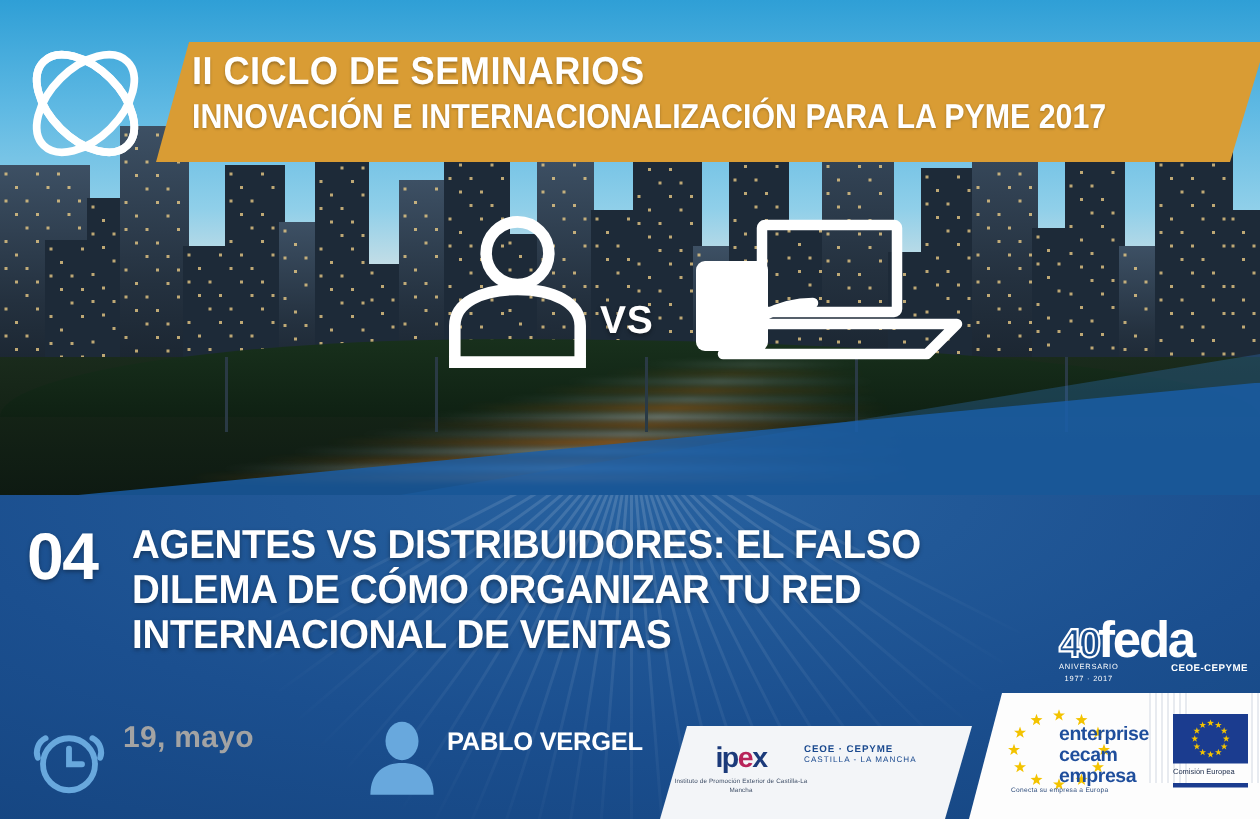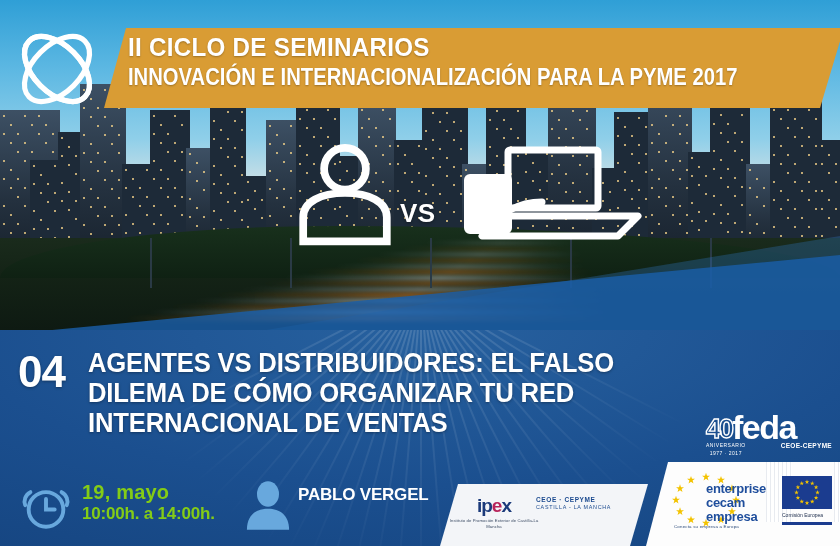--- a/index.html
+++ b/index.html
@@ -71,21 +71,21 @@
   .num04{position:absolute;left:18px;top:350px;color:#fff;font-weight:bold;
     font-size:44px;line-height:1;letter-spacing:-1px;
     text-shadow:0 1px 3px rgba(0,0,0,.35);}
   .title{position:absolute;left:88px;top:348px;width:640px;color:#fff;
     font-weight:bold;font-size:27px;line-height:1.12;letter-spacing:-.2px;
     text-shadow:0 1px 3px rgba(0,0,0,.35);
     transform:scaleX(.95);transform-origin:left top;}
 
   
   .clock-icon{position:absolute;left:20px;top:480px;width:52px;height:52px;}
-  .date-block{position:absolute;left:82px;top:481px;color:#84cc16;}
+  .date-block{position:absolute;left:82px;top:481px;color:#a3a3a3;}
   .date-1{font-size:20px;font-weight:bold;line-height:1.15;letter-spacing:.2px;}
   .date-2{font-size:17px;font-weight:bold;line-height:1.2;letter-spacing:-.2px;}
   .person-icon{position:absolute;left:246px;top:480px;width:44px;height:50px;}
   .sp-block{position:absolute;left:298px;top:485px;color:#fff;}
   .sp-1{font-size:15px;font-weight:bold;line-height:1.2;}
   .sp-2{font-size:17px;font-weight:bold;line-height:1.2;letter-spacing:-.2px;}
 
   
   .liberbank{position:absolute;left:506px;top:442px;width:118px;height:42px;
     background:#5f6058;display:flex;align-items:center;justify-content:center;}
@@ -1101,21 +1101,20 @@
   <svg class="clock-icon" viewBox="0 0 60 60">
     <g fill="none" stroke="#68a8dd" stroke-width="4.5" stroke-linecap="round">
       <circle cx="30" cy="34" r="20"></circle>
       <path d="M12 14 C6 17 4 24 6 29"></path>
       <path d="M48 14 C54 17 56 24 54 29"></path>
       <path d="M30 22 V34 H40"></path>
     </g>
   </svg>
   <div class="date-block">
     <div class="date-1">19, mayo</div>
-    <div class="date-2">10:00h. a 14:00h.</div>
   </div>
 
   <svg class="person-icon" viewBox="0 0 48 54">
     <g fill="#68a8dd">
       <ellipse cx="24" cy="15" rx="12" ry="14"></ellipse>
       <path d="M1 54 C1 38 11 31 24 31 C37 31 47 38 47 54 Z"></path>
     </g>
   </svg>
   <div class="sp-block">
     <div class="sp-2">PABLO VERGEL</div>

